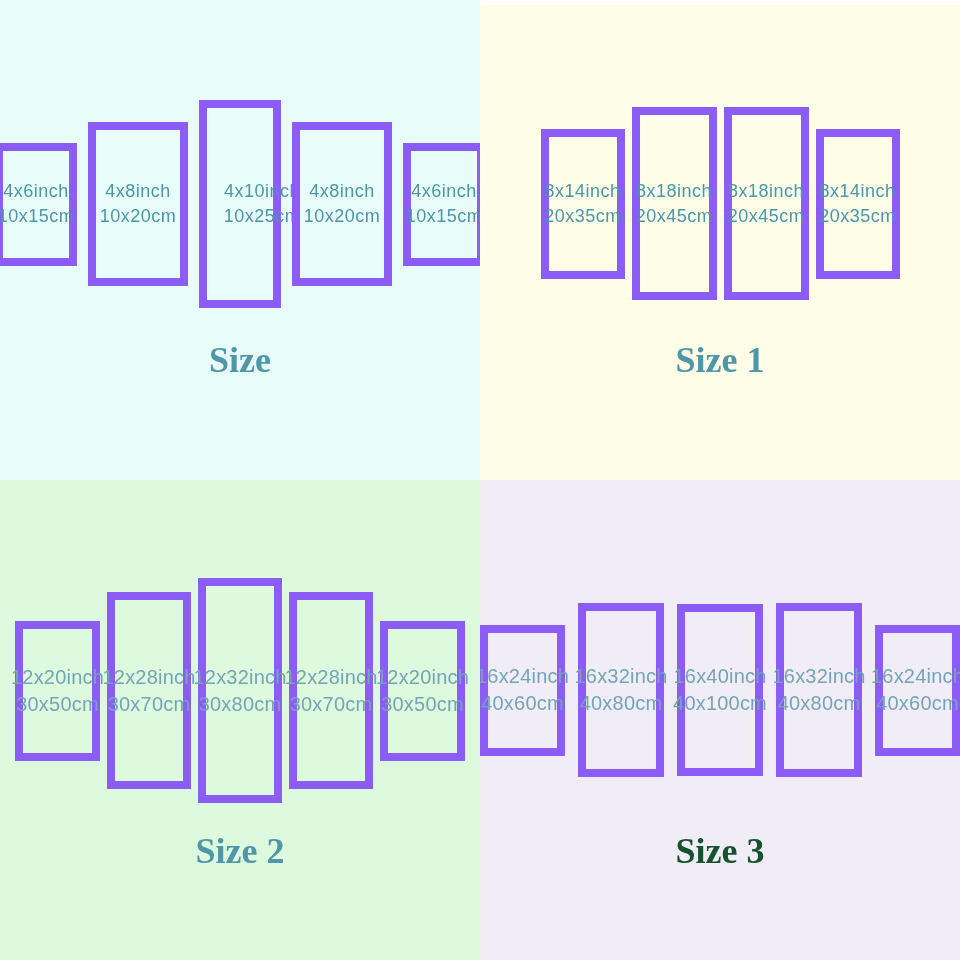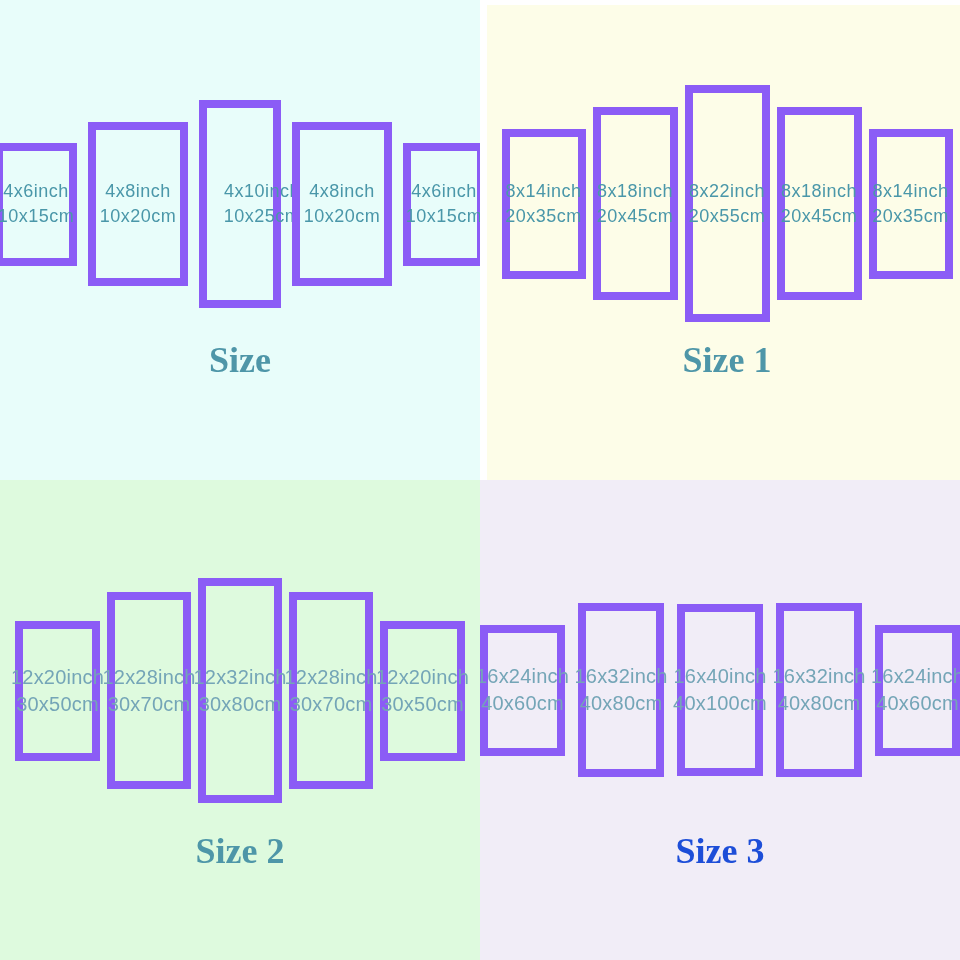--- a/index.html
+++ b/index.html
@@ -94,41 +94,35 @@
       <div class="panel p-outer">
         <div class="label" style="color: rgb(74, 151, 169);">
           <span>4x6inch</span>
           <span>10x15cm</span>
         </div>
       </div>
     </div>
     <h2 class="title" style="color: rgb(78, 150, 168);">Size</h2>
   </section>
 
-  <section class="quadrant q1" style="background: rgb(253, 253, 232); margin-left: 7px;">
+  <section class="quadrant q1" style="background: rgb(253, 253, 232);">
     <div class="white-strip"></div>
     <div class="panels">
       <div class="panel p-outer">
         <div class="label" style="color: rgb(74, 151, 169);">
           <span>8x14inch</span>
           <span>20x35cm</span>
         </div>
       </div>
       <div class="panel p-mid">
         <div class="label" style="color: rgb(74, 151, 169);">
           <span>8x18inch</span>
           <span>20x45cm</span>
         </div>
       </div>
-      <div class="panel p-center">
-        <div class="label" style="color: rgb(74, 151, 169);">
-          <span>8x22inch</span>
-          <span>20x55cm</span>
-        </div>
-      </div>
       <div class="panel p-mid">
         <div class="label" style="color: rgb(74, 151, 169);">
           <span>8x18inch</span>
           <span>20x45cm</span>
         </div>
       </div>
       <div class="panel p-outer">
         <div class="label" style="color: rgb(74, 151, 169);">
           <span>8x14inch</span>
           <span>20x35cm</span>
@@ -200,16 +194,16 @@
           <span>40x80cm</span>
         </div>
       </div>
       <div class="panel p-outer">
         <div class="label" style="color: rgb(116, 165, 183);">
           <span>16x24inch</span>
           <span>40x60cm</span>
         </div>
       </div>
     </div>
-    <h2 class="title" style="color: #1d4ed8;">Size 3</h2>
+    <h2 class="title" style="color: #14532d;">Size 3</h2>
   </section>
 
 </div>
 
 </body></html>

